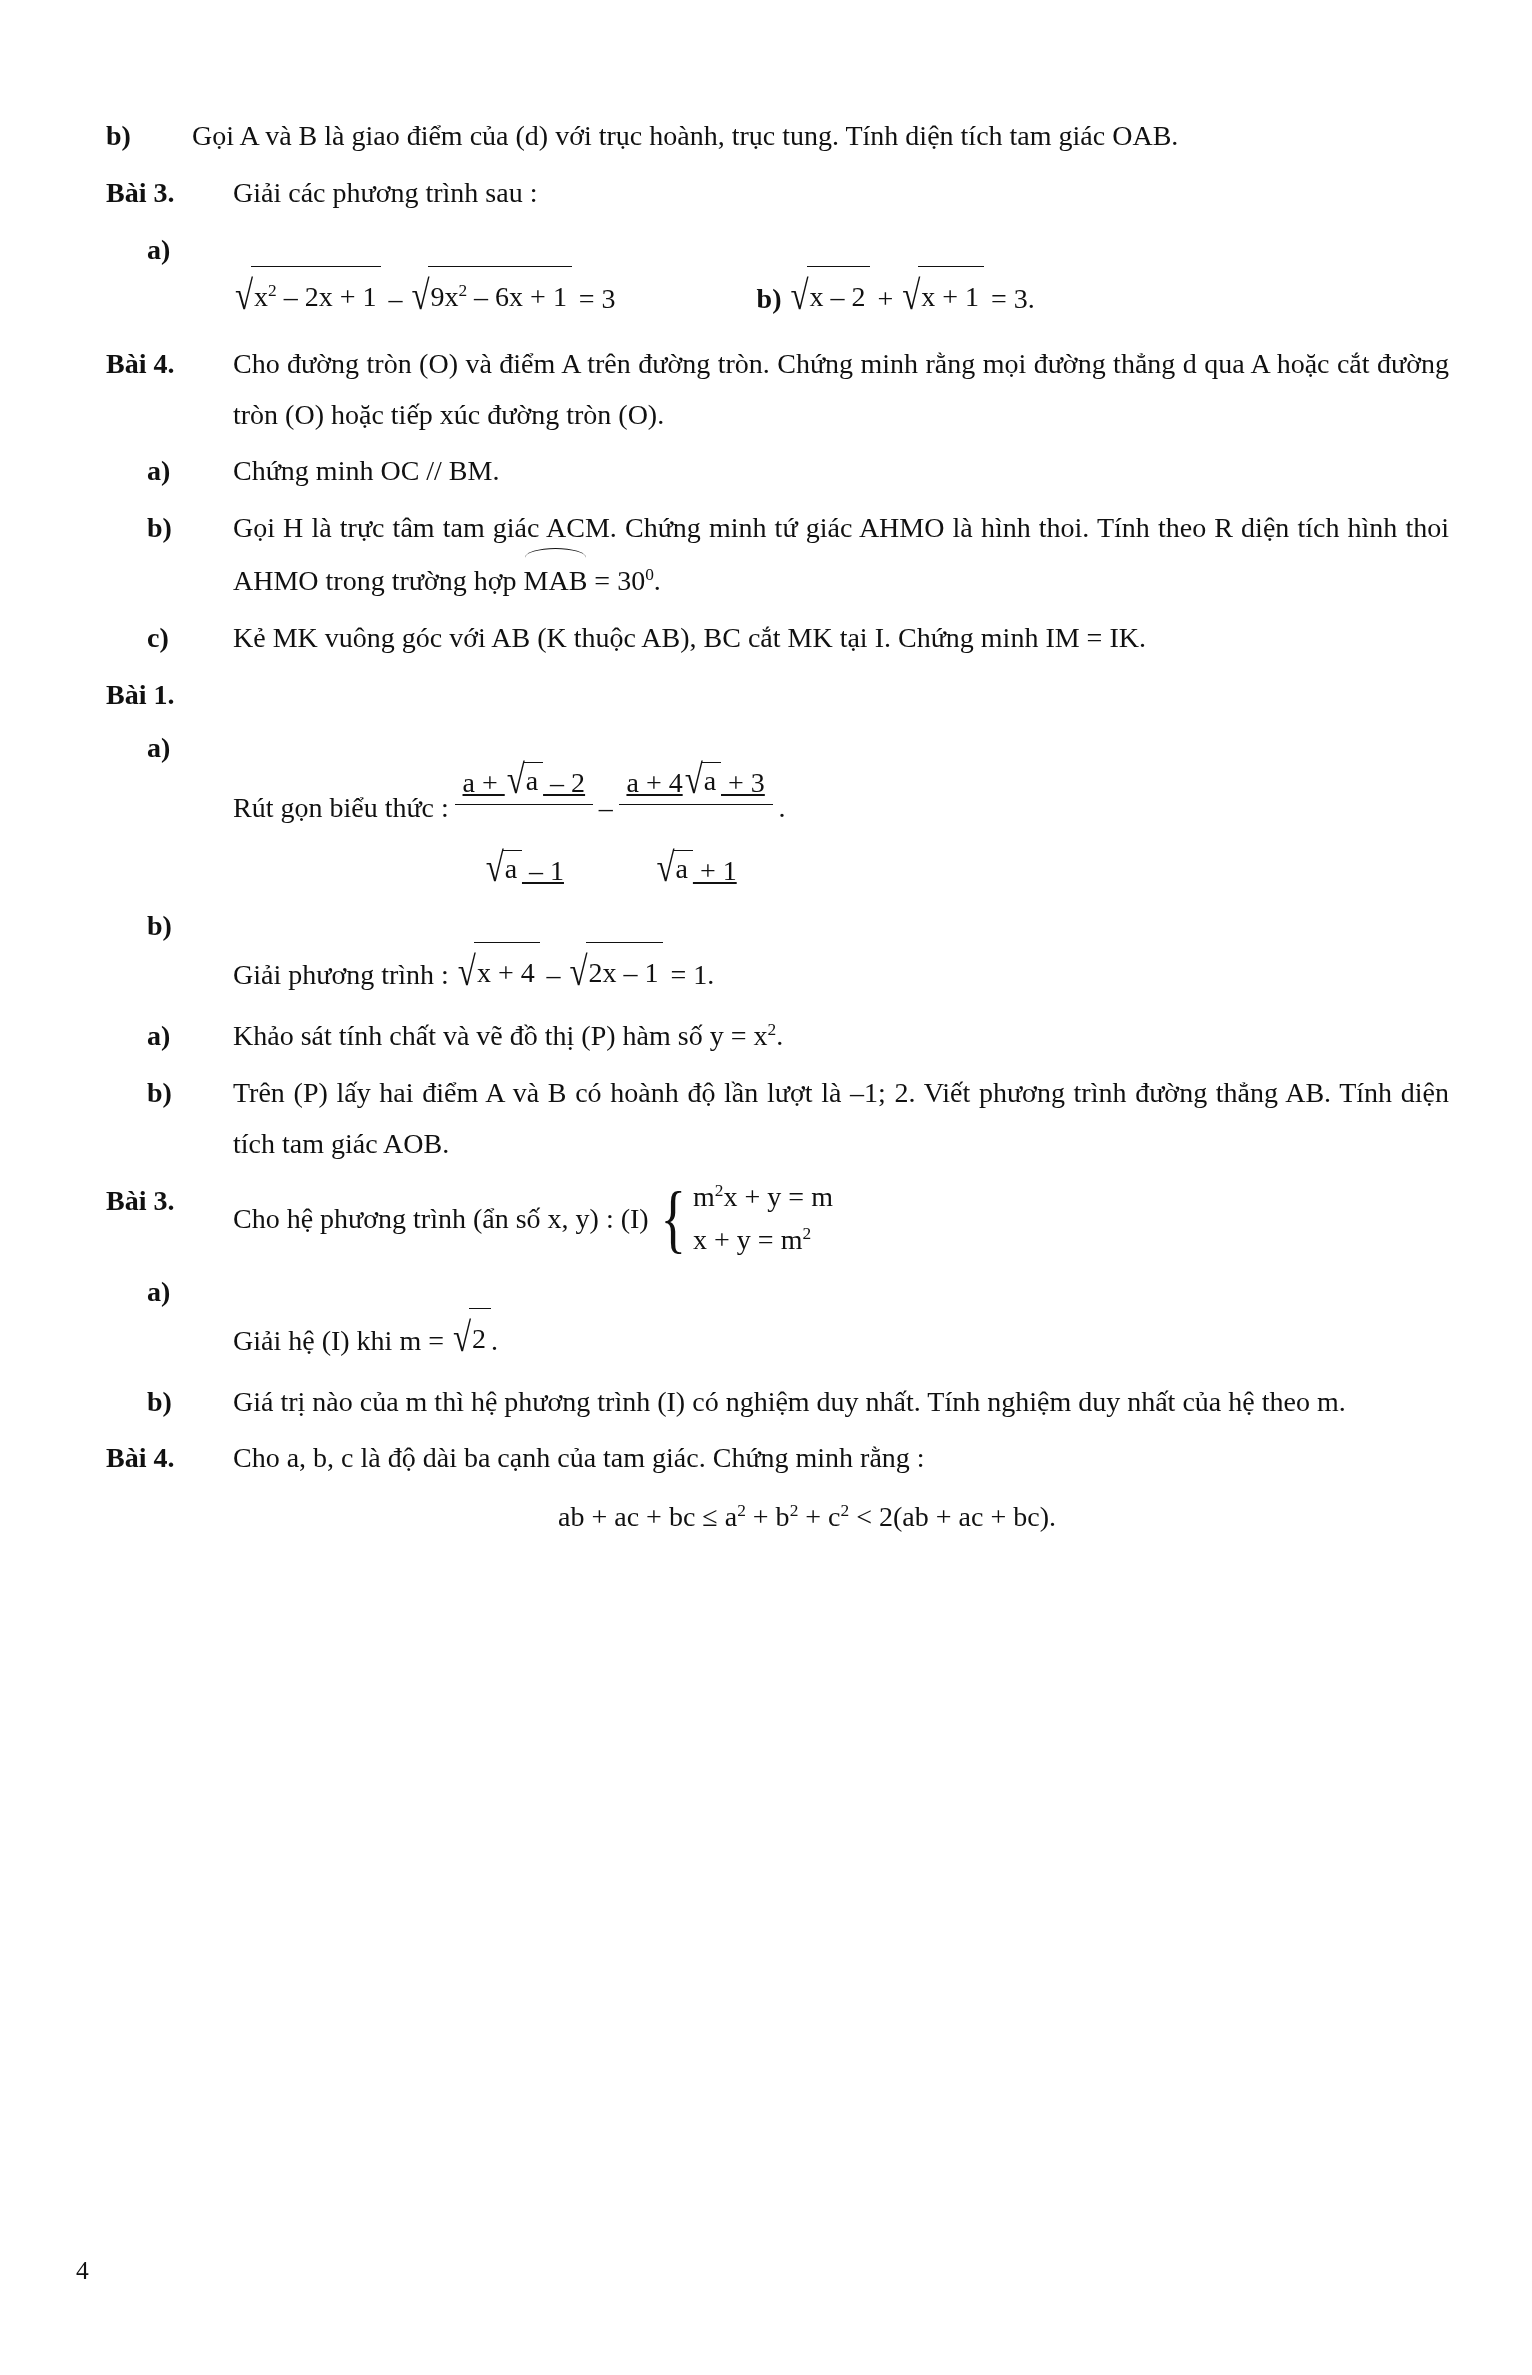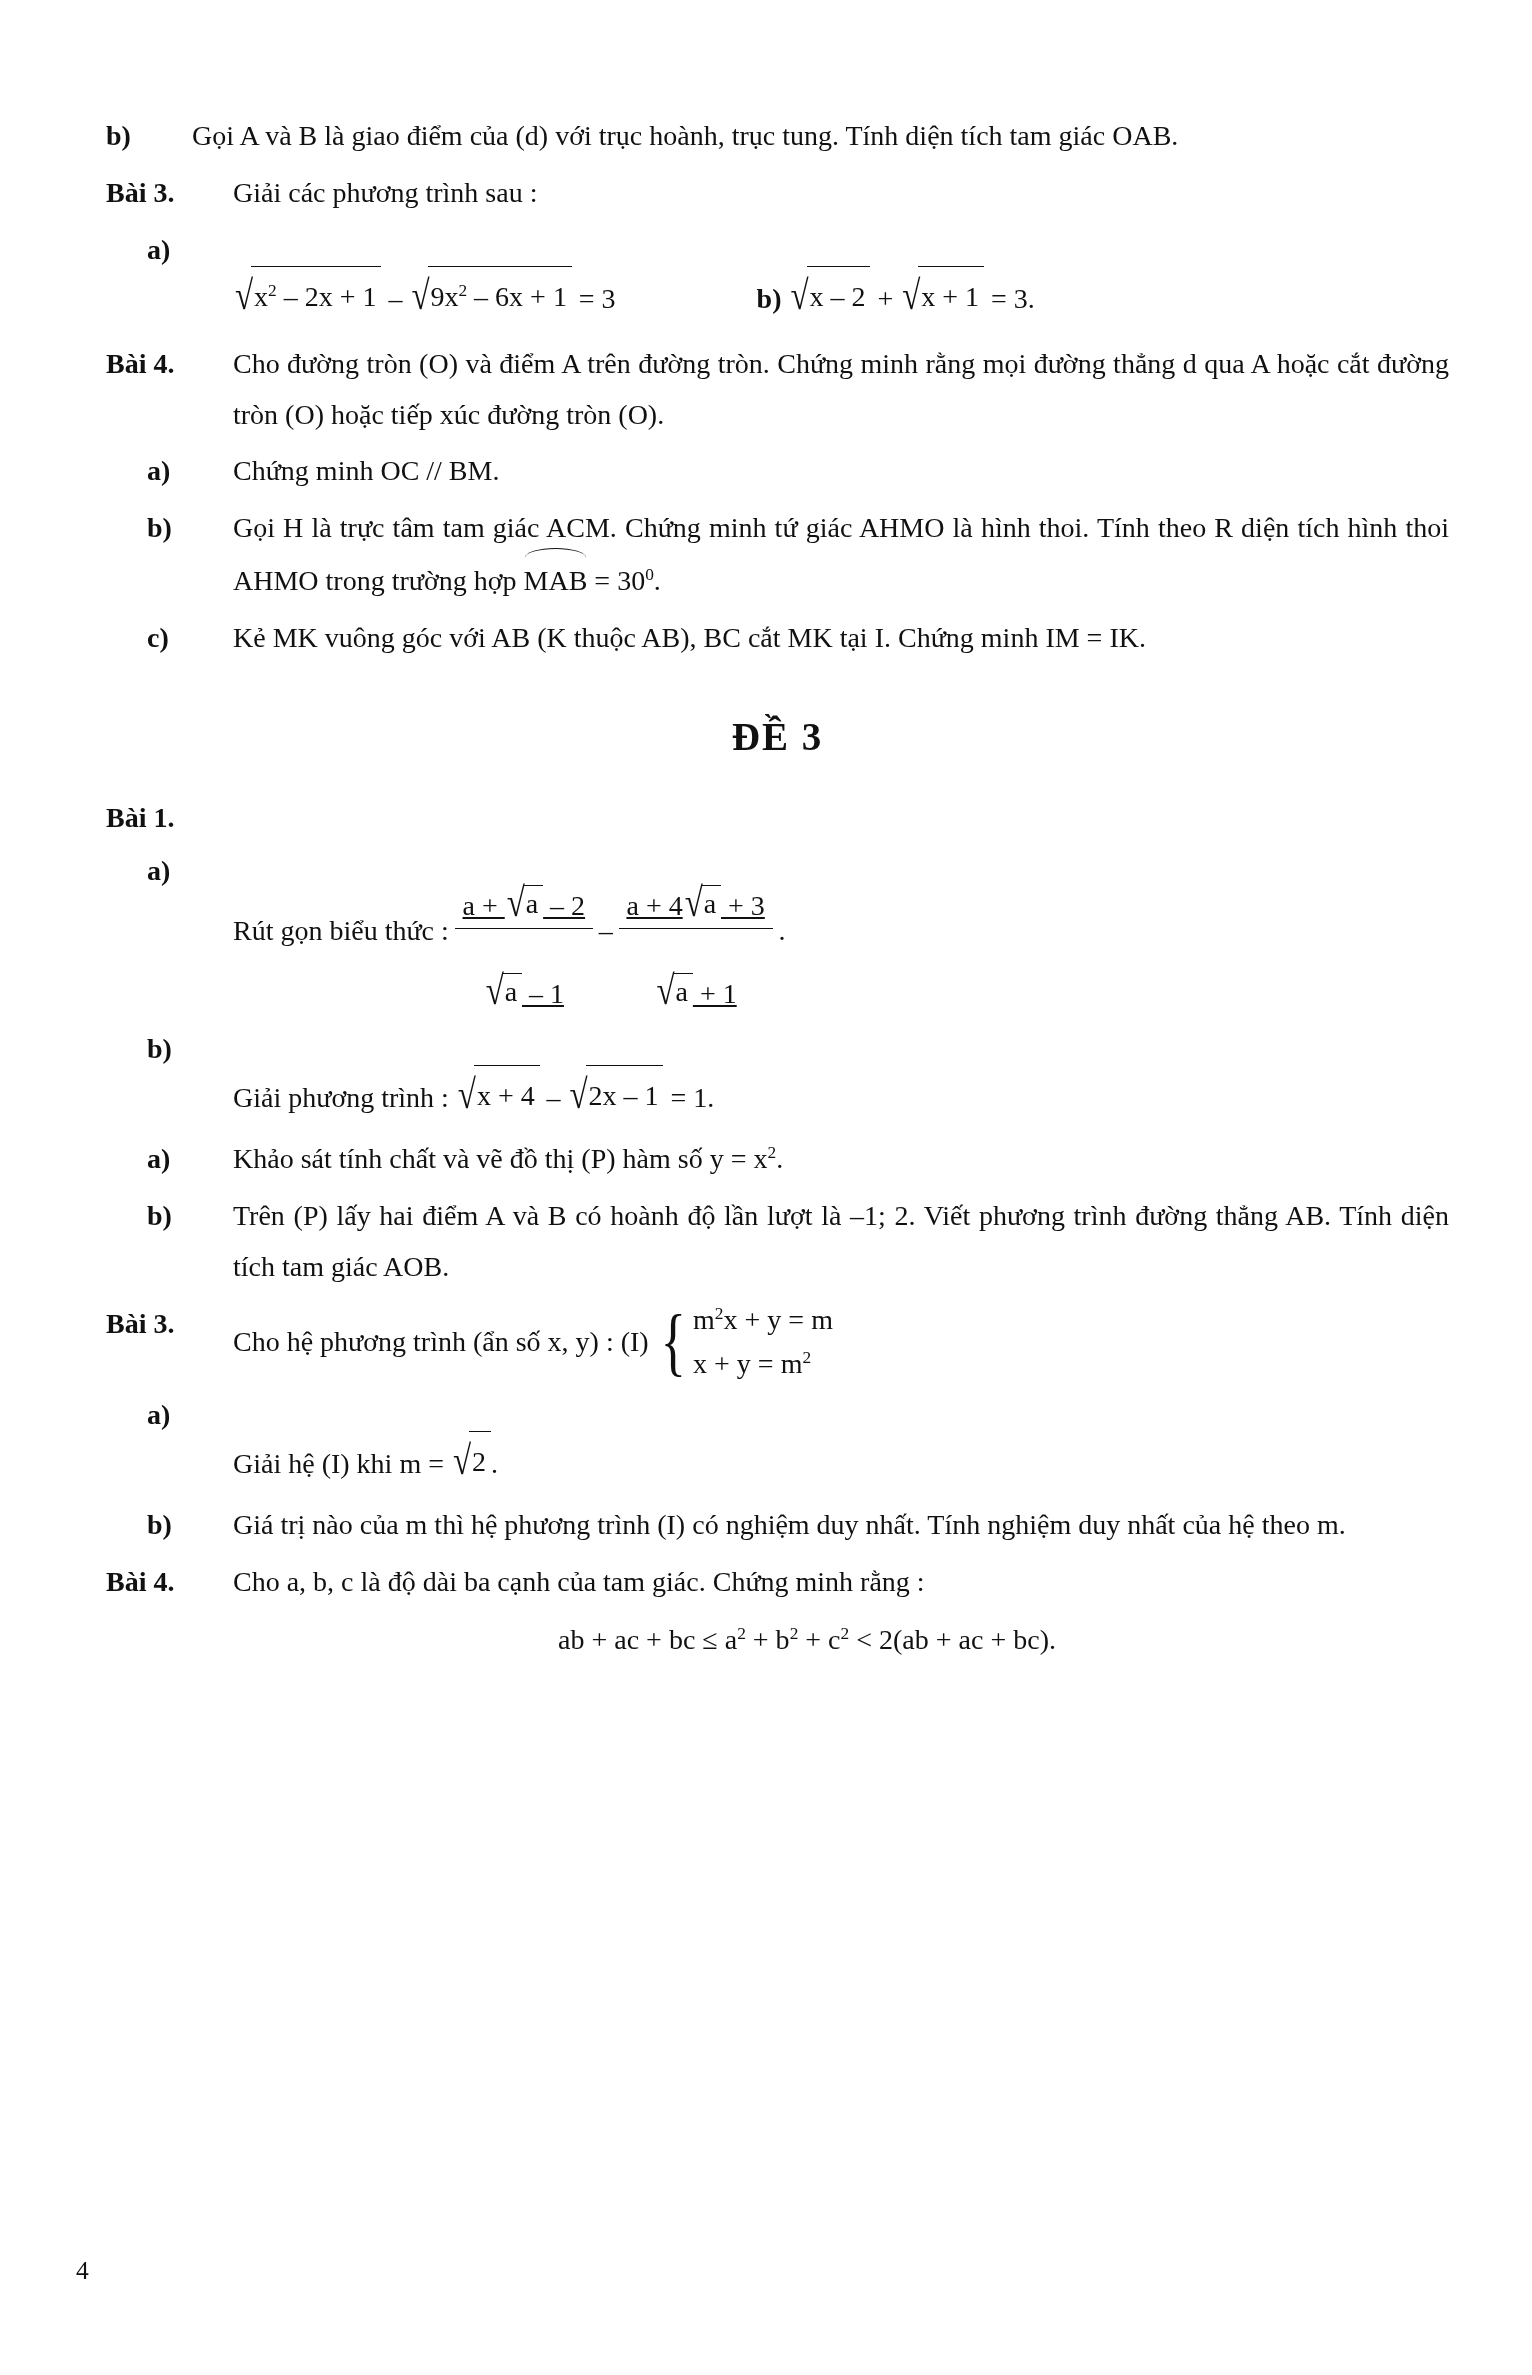--- a/index.html
+++ b/index.html
@@ -183,21 +183,20 @@
     <div class="row">
       <div class="lbl lbl-letter">b)</div>
       <div class="body-text"><span>Gọi H là trực tâm tam giác ACM. Chứng minh tứ giác AHMO là hình thoi. Tính theo R diện tích hình thoi AHMO trong trường hợp </span><span class="arc">MAB</span><span> = 30</span><sup class="sm">0</sup><span>.</span></div>
     </div>
 
     <div class="row">
       <div class="lbl lbl-letter">c)</div>
       <div class="body-text">Kẻ MK vuông góc với AB (K thuộc AB), BC cắt MK tại I. Chứng minh IM = IK.</div>
     </div>
 
-    <div class="deabanner">ĐỀ 3</div>
 
     <div class="row" style="margin-bottom:2px;">
       <div class="lbl lbl-bai">Bài 1.</div>
       <div class="body-text"></div>
     </div>
 
     <div class="row" style="margin-bottom:7.8px;">
       <div class="lbl lbl-letter">a)</div>
       <div class="mathline" style="flex:1 1 auto; display:flex; align-items:center;">
         <span style="line-height:51px;">Rút gọn biểu thức :</span>

